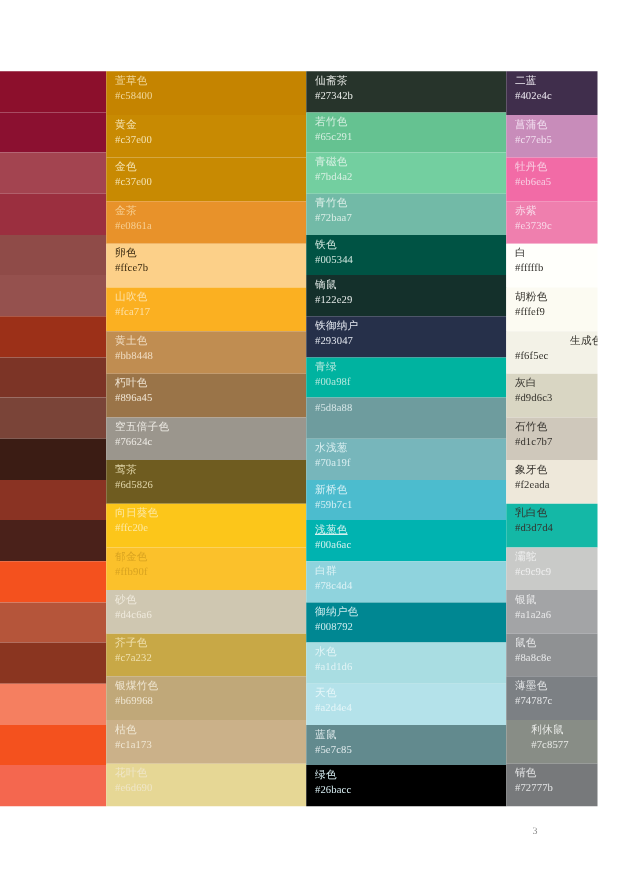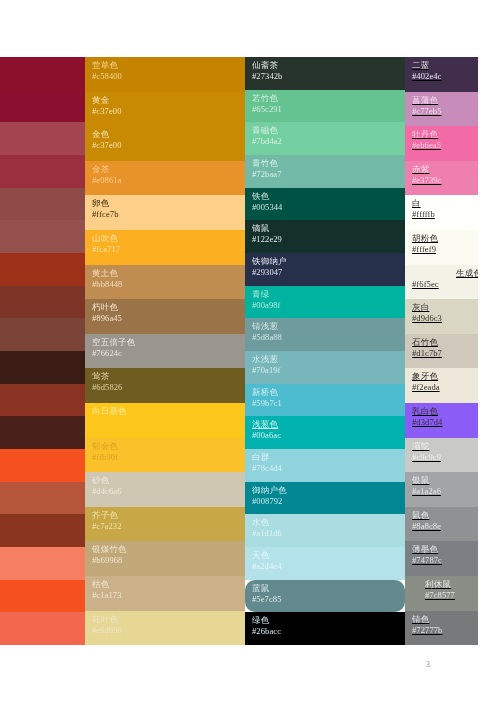--- a/index.html
+++ b/index.html
@@ -27,21 +27,21 @@
     align-items:stretch;
   }
   .col{
     display:flex;
     flex-direction:column;
     align-items:stretch;
   }
   .col-swatch{ width:85px; }
   .col-a{ width:160px; }
   .col-b{ width:160px; }
-  .col-c{ width:73px;text-decoration:underline; }
+  .col-c{ width:73px; }
 
   .cell{
     flex:1 1 0;
     position:relative;
     box-sizing:border-box;
     padding:3px 6px 0 7px;
     overflow:hidden;
   }
   .cell.plain{ padding:0; }
 
@@ -136,20 +136,21 @@
         <div class="cell" style="background: rgb(155, 150, 141);">
           <span class="cname" style="color: rgb(236, 233, 227);">空五倍子色</span>
           <span class="chex" style="color: rgb(236, 233, 227);">#76624c</span>
         </div>
         <div class="cell" style="background: rgb(111, 92, 32);">
           <span class="cname" style="color: rgb(222, 211, 166);">莺茶</span>
           <span class="chex" style="color: rgb(222, 211, 166);">#6d5826</span>
         </div>
         <div class="cell" style="background: rgb(252, 198, 26);">
           <span class="cname" style="color: rgb(253, 233, 165);">向日葵色</span>
+          <span class="chex" style="color: rgb(253, 233, 165);">#ffc20e</span>
         </div>
         <div class="cell" style="background: rgb(251, 193, 43);">
           <span class="cname" style="color: rgb(216, 163, 32);">郁金色</span>
           <span class="chex" style="color: rgb(216, 163, 32);">#ffb90f</span>
         </div>
         <div class="cell" style="background: rgb(207, 199, 177);">
           <span class="cname" style="color: rgb(239, 234, 221);">砂色</span>
           <span class="chex" style="color: rgb(239, 234, 221);">#d4c6a6</span>
         </div>
         <div class="cell" style="background: rgb(200, 168, 70);">
@@ -197,21 +198,20 @@
         </div>
         <div class="cell" style="background: rgb(38, 48, 74);">
           <span class="cname" style="color: rgb(227, 231, 239);">铁御纳户</span>
           <span class="chex" style="color: rgb(227, 231, 239);">#293047</span>
         </div>
         <div class="cell" style="background: rgb(0, 179, 160);">
           <span class="cname" style="color: rgb(182, 233, 223);">青绿</span>
           <span class="chex" style="color: rgb(182, 233, 223);">#00a98f</span>
         </div>
         <div class="cell" style="background: rgb(110, 156, 158);">
-          <span class="cname" style="color: rgb(214, 231, 232);">锖浅葱</span>
           <span class="chex" style="color: rgb(214, 231, 232);">#5d8a88</span>
         </div>
         <div class="cell" style="background: rgb(119, 182, 187);">
           <span class="cname" style="color: rgb(217, 238, 240);">水浅葱</span>
           <span class="chex" style="color: rgb(217, 238, 240);">#70a19f</span>
         </div>
         <div class="cell" style="background: rgb(76, 188, 206);">
           <span class="cname" style="color: rgb(212, 239, 244);">新桥色</span>
           <span class="chex" style="color: rgb(212, 239, 244);">#59b7c1</span>
         </div>
@@ -228,21 +228,21 @@
           <span class="chex" style="color: rgb(204, 235, 238);">#008792</span>
         </div>
         <div class="cell" style="background: rgb(169, 221, 226);">
           <span class="cname" style="color: rgb(226, 244, 246);">水色</span>
           <span class="chex" style="color: rgb(226, 244, 246);">#a1d1d6</span>
         </div>
         <div class="cell" style="background: rgb(180, 226, 234);">
           <span class="cname" style="color: rgb(230, 246, 249);">天色</span>
           <span class="chex" style="color: rgb(230, 246, 249);">#a2d4e4</span>
         </div>
-        <div class="cell" style="background: rgb(98, 138, 142); border-radius: 10px;">
+        <div class="cell" style="background: rgb(98, 138, 142);">
           <span class="cname" style="color: rgb(223, 234, 236);">蓝鼠</span>
           <span class="chex" style="color: rgb(223, 234, 236);">#5e7c85</span>
         </div>
         <div class="cell" style="background: #000000;">
           <span class="cname" style="color: rgb(216, 238, 243);">绿色</span>
           <span class="chex" style="color: rgb(216, 238, 243);">#26bacc</span>
         </div>
       </div>
 
     <div class="col col-c">
@@ -279,21 +279,21 @@
           <span class="chex" style="color: rgb(51, 49, 43);">#d9d6c3</span>
         </div>
         <div class="cell" style="background: rgb(207, 200, 187);">
           <span class="cname" style="color: rgb(52, 49, 44);">石竹色</span>
           <span class="chex" style="color: rgb(52, 49, 44);">#d1c7b7</span>
         </div>
         <div class="cell" style="background: rgb(238, 232, 218);">
           <span class="cname" style="color: rgb(52, 49, 44);">象牙色</span>
           <span class="chex" style="color: rgb(52, 49, 44);">#f2eada</span>
         </div>
-        <div class="cell" style="background: #8b5cf6;">
+        <div class="cell" style="background: #14b8a6;">
           <span class="cname" style="color: rgb(52, 49, 44);">乳白色</span>
           <span class="chex" style="color: rgb(52, 49, 44);">#d3d7d4</span>
         </div>
         <div class="cell" style="background: rgb(201, 202, 200);">
           <span class="cname" style="color: rgb(239, 239, 239);">灞鸵</span>
           <span class="chex" style="color: rgb(239, 239, 239);">#c9c9c9</span>
         </div>
         <div class="cell" style="background: rgb(163, 164, 166);">
           <span class="cname" style="color: rgb(233, 233, 234);">银鼠</span>
           <span class="chex" style="color: rgb(233, 233, 234);">#a1a2a6</span>

